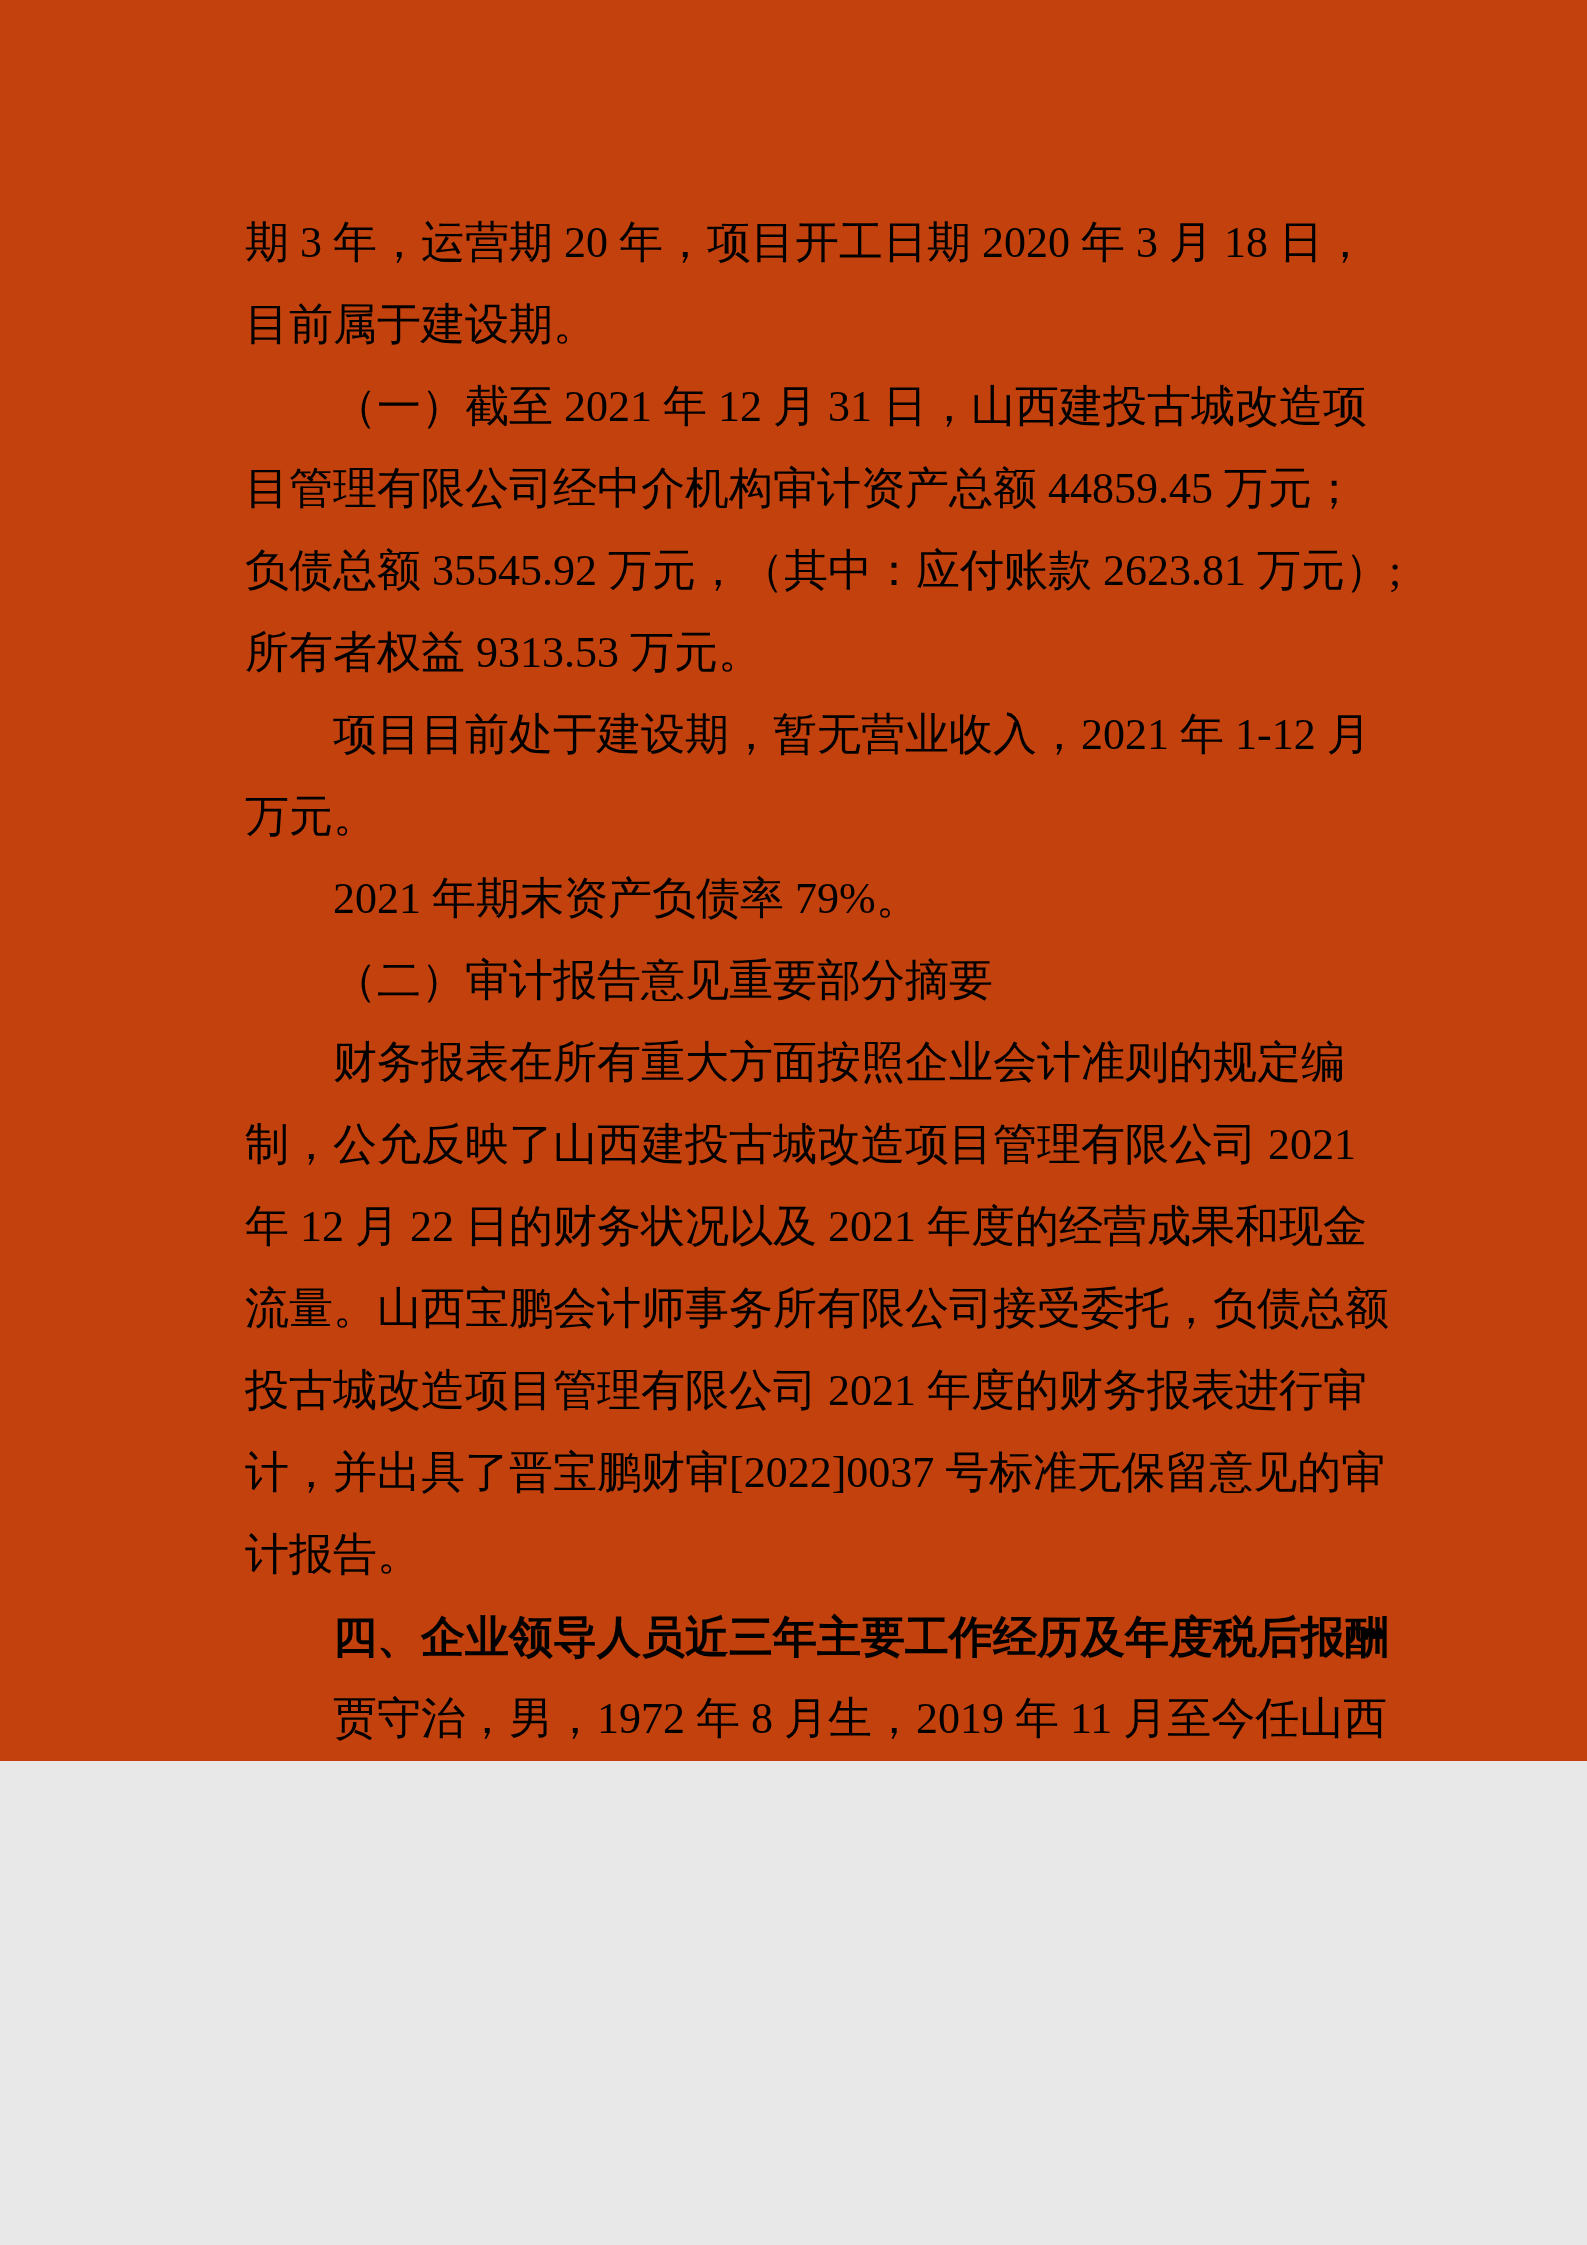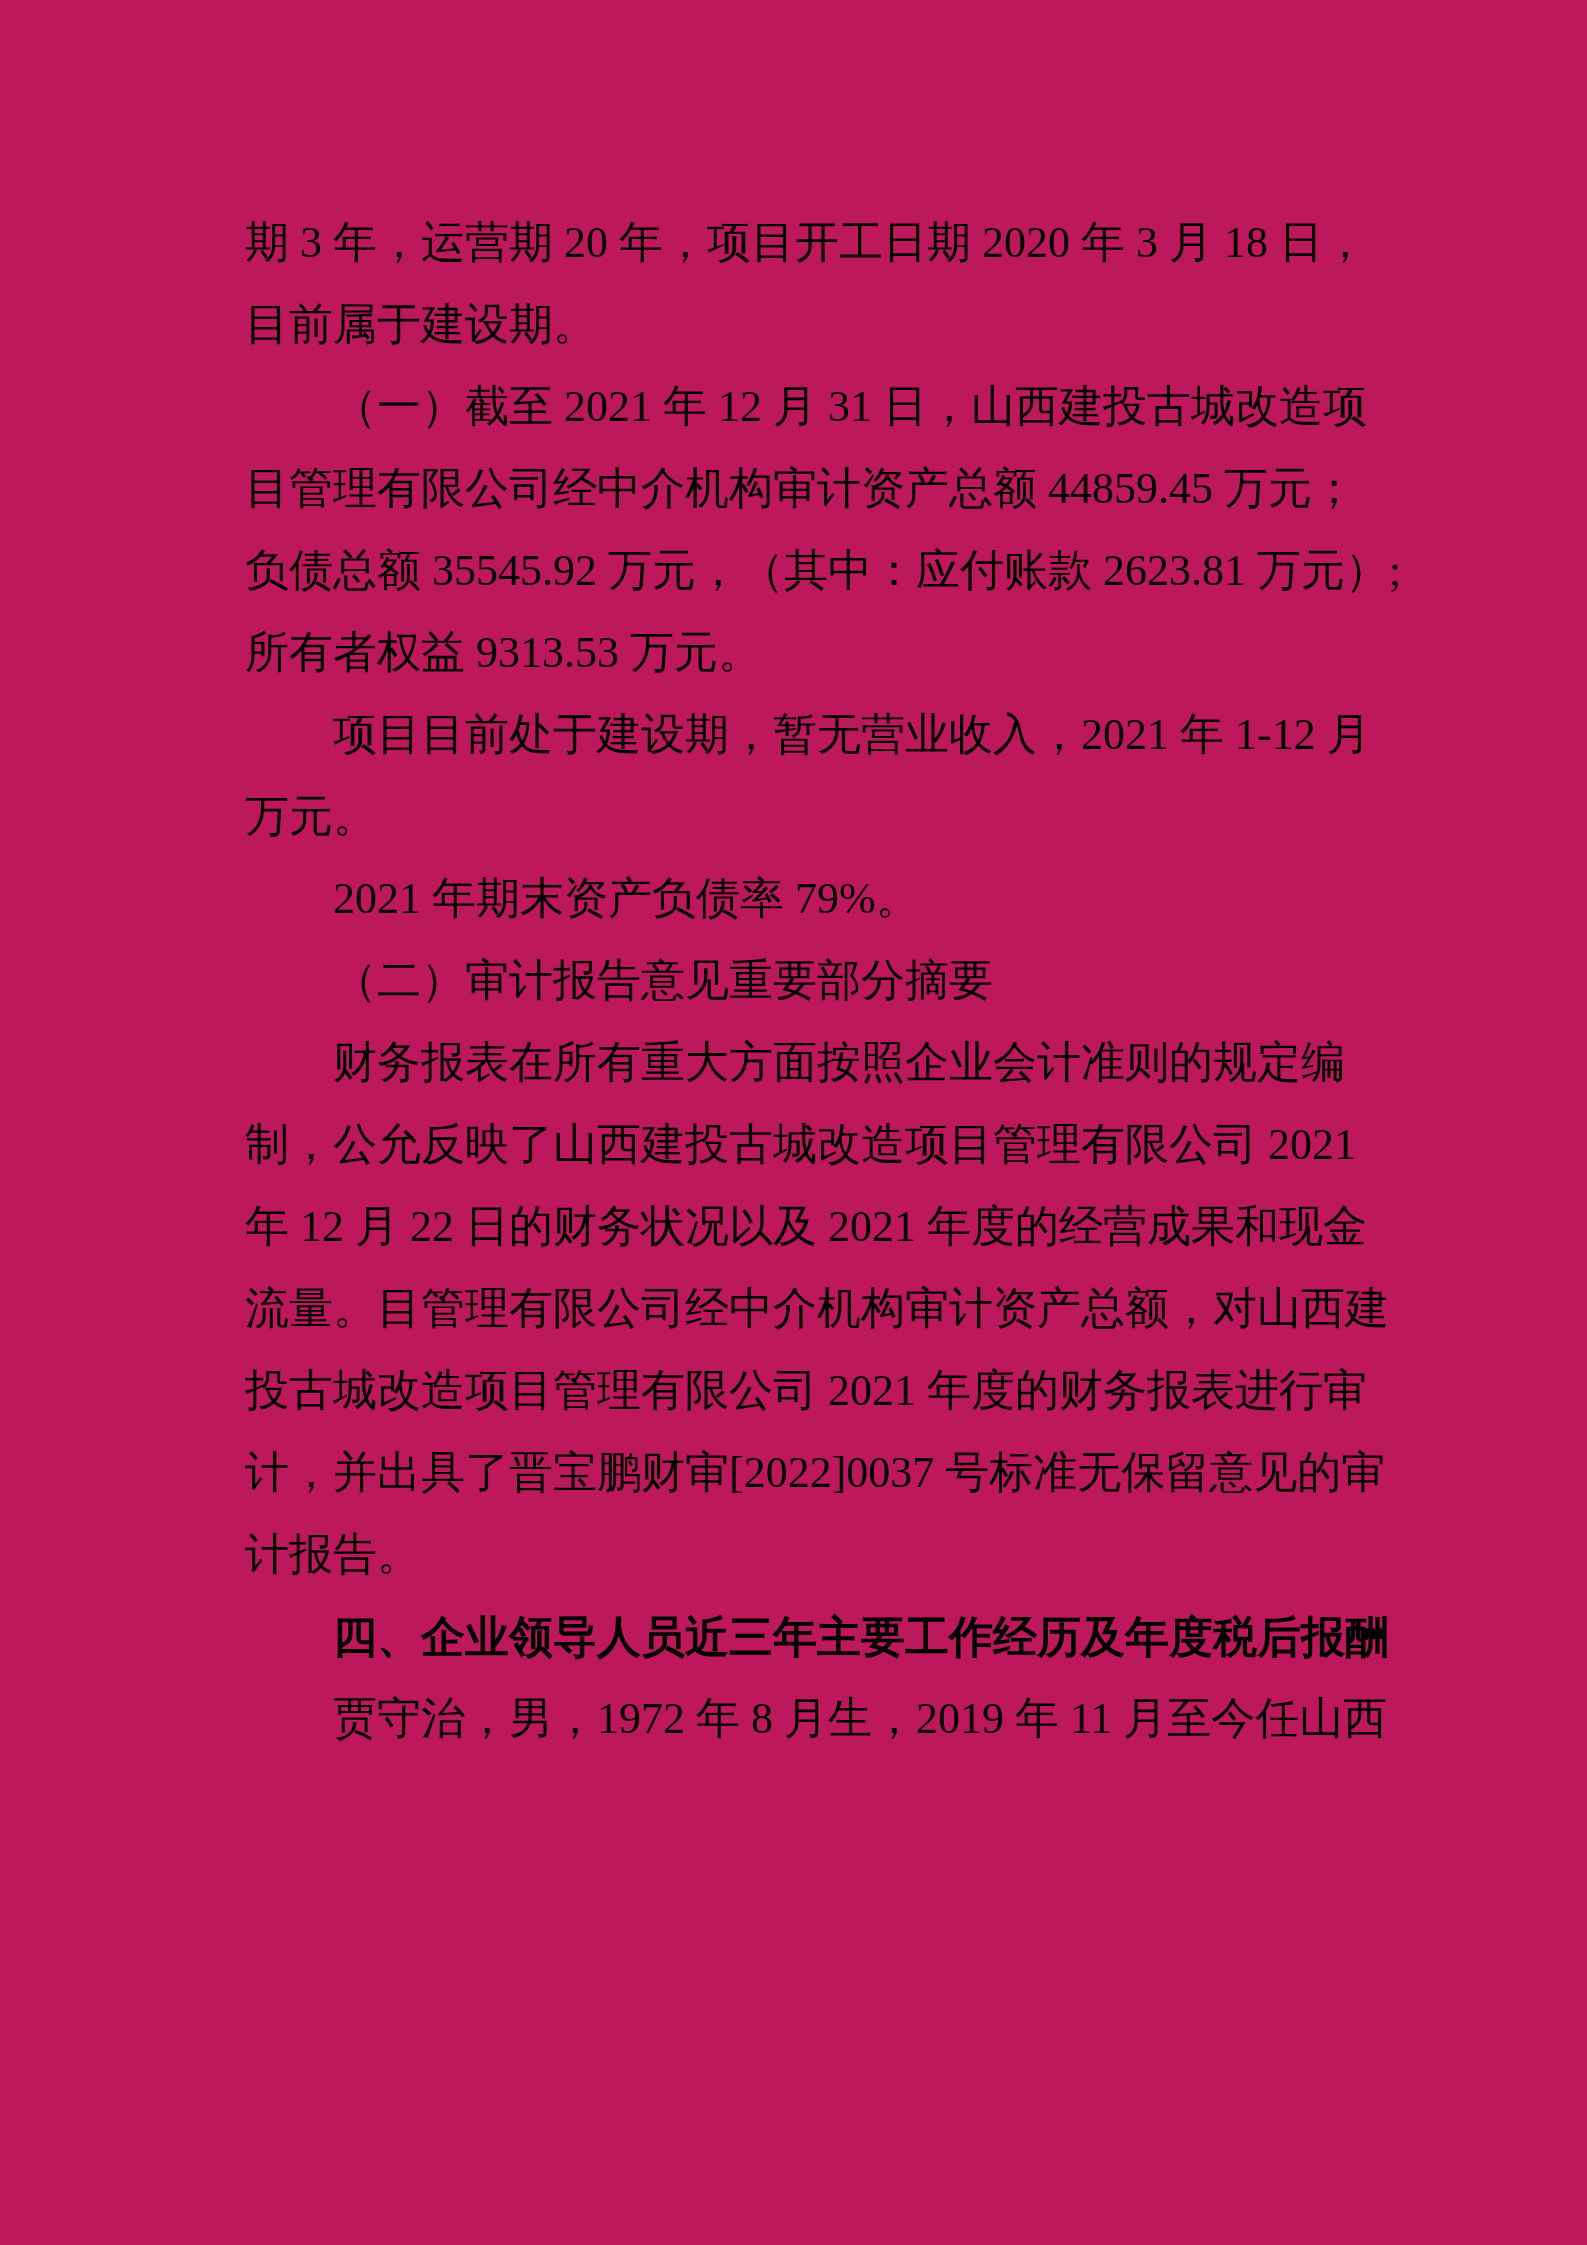--- a/index.html
+++ b/index.html
@@ -3,23 +3,23 @@
 <meta charset="utf-8">
 <style>
   html, body {
     margin: 0;
     padding: 0;
     background: #e8e8e8;
   }
   .page {
     position: relative;
     width: 1587px;
-    height: 2245px;
+    height: 1761px;
     margin: 0 auto;
-    background: #be185d;
+    background: #c2410c;
     box-sizing: border-box;
     padding: 202px 76px 0 245px;
     overflow: hidden;
   }
   .line {
     font-family: "Liberation Serif", "DejaVu Serif", serif;
     font-size: 44px;
     line-height: 82px;
     color: #000000;
     white-space: pre;
@@ -43,19 +43,19 @@
   <div class="line">目管理有限公司经中介机构审计资产总额 44859.45 万元；</div>
   <div class="line">负债总额 35545.92 万元，（其中：应付账款 2623.81 万元）;</div>
   <div class="line">所有者权益 9313.53 万元。</div>
   <div class="line indent">项目目前处于建设期，暂无营业收入，2021 年 1-12 月</div>
   <div class="line">万元。</div>
   <div class="line indent">2021 年期末资产负债率 79%。</div>
   <div class="line indent">（二）审计报告意见重要部分摘要</div>
   <div class="line indent">财务报表在所有重大方面按照企业会计准则的规定编</div>
   <div class="line">制，公允反映了山西建投古城改造项目管理有限公司 2021</div>
   <div class="line">年 12 月 22 日的财务状况以及 2021 年度的经营成果和现金</div>
-  <div class="line">流量。目管理有限公司经中介机构审计资产总额，对山西建</div>
+  <div class="line">流量。山西宝鹏会计师事务所有限公司接受委托，负债总额</div>
   <div class="line">投古城改造项目管理有限公司 2021 年度的财务报表进行审</div>
   <div class="line">计，并出具了晋宝鹏财审[2022]0037 号标准无保留意见的审</div>
   <div class="line">计报告。</div>
   <div class="line heading indent">四、企业领导人员近三年主要工作经历及年度税后报酬</div>
   <div class="line indent">贾守治，男，1972 年 8 月生，2019 年 11 月至今任山西</div>
 </div>
 
 </body></html>

